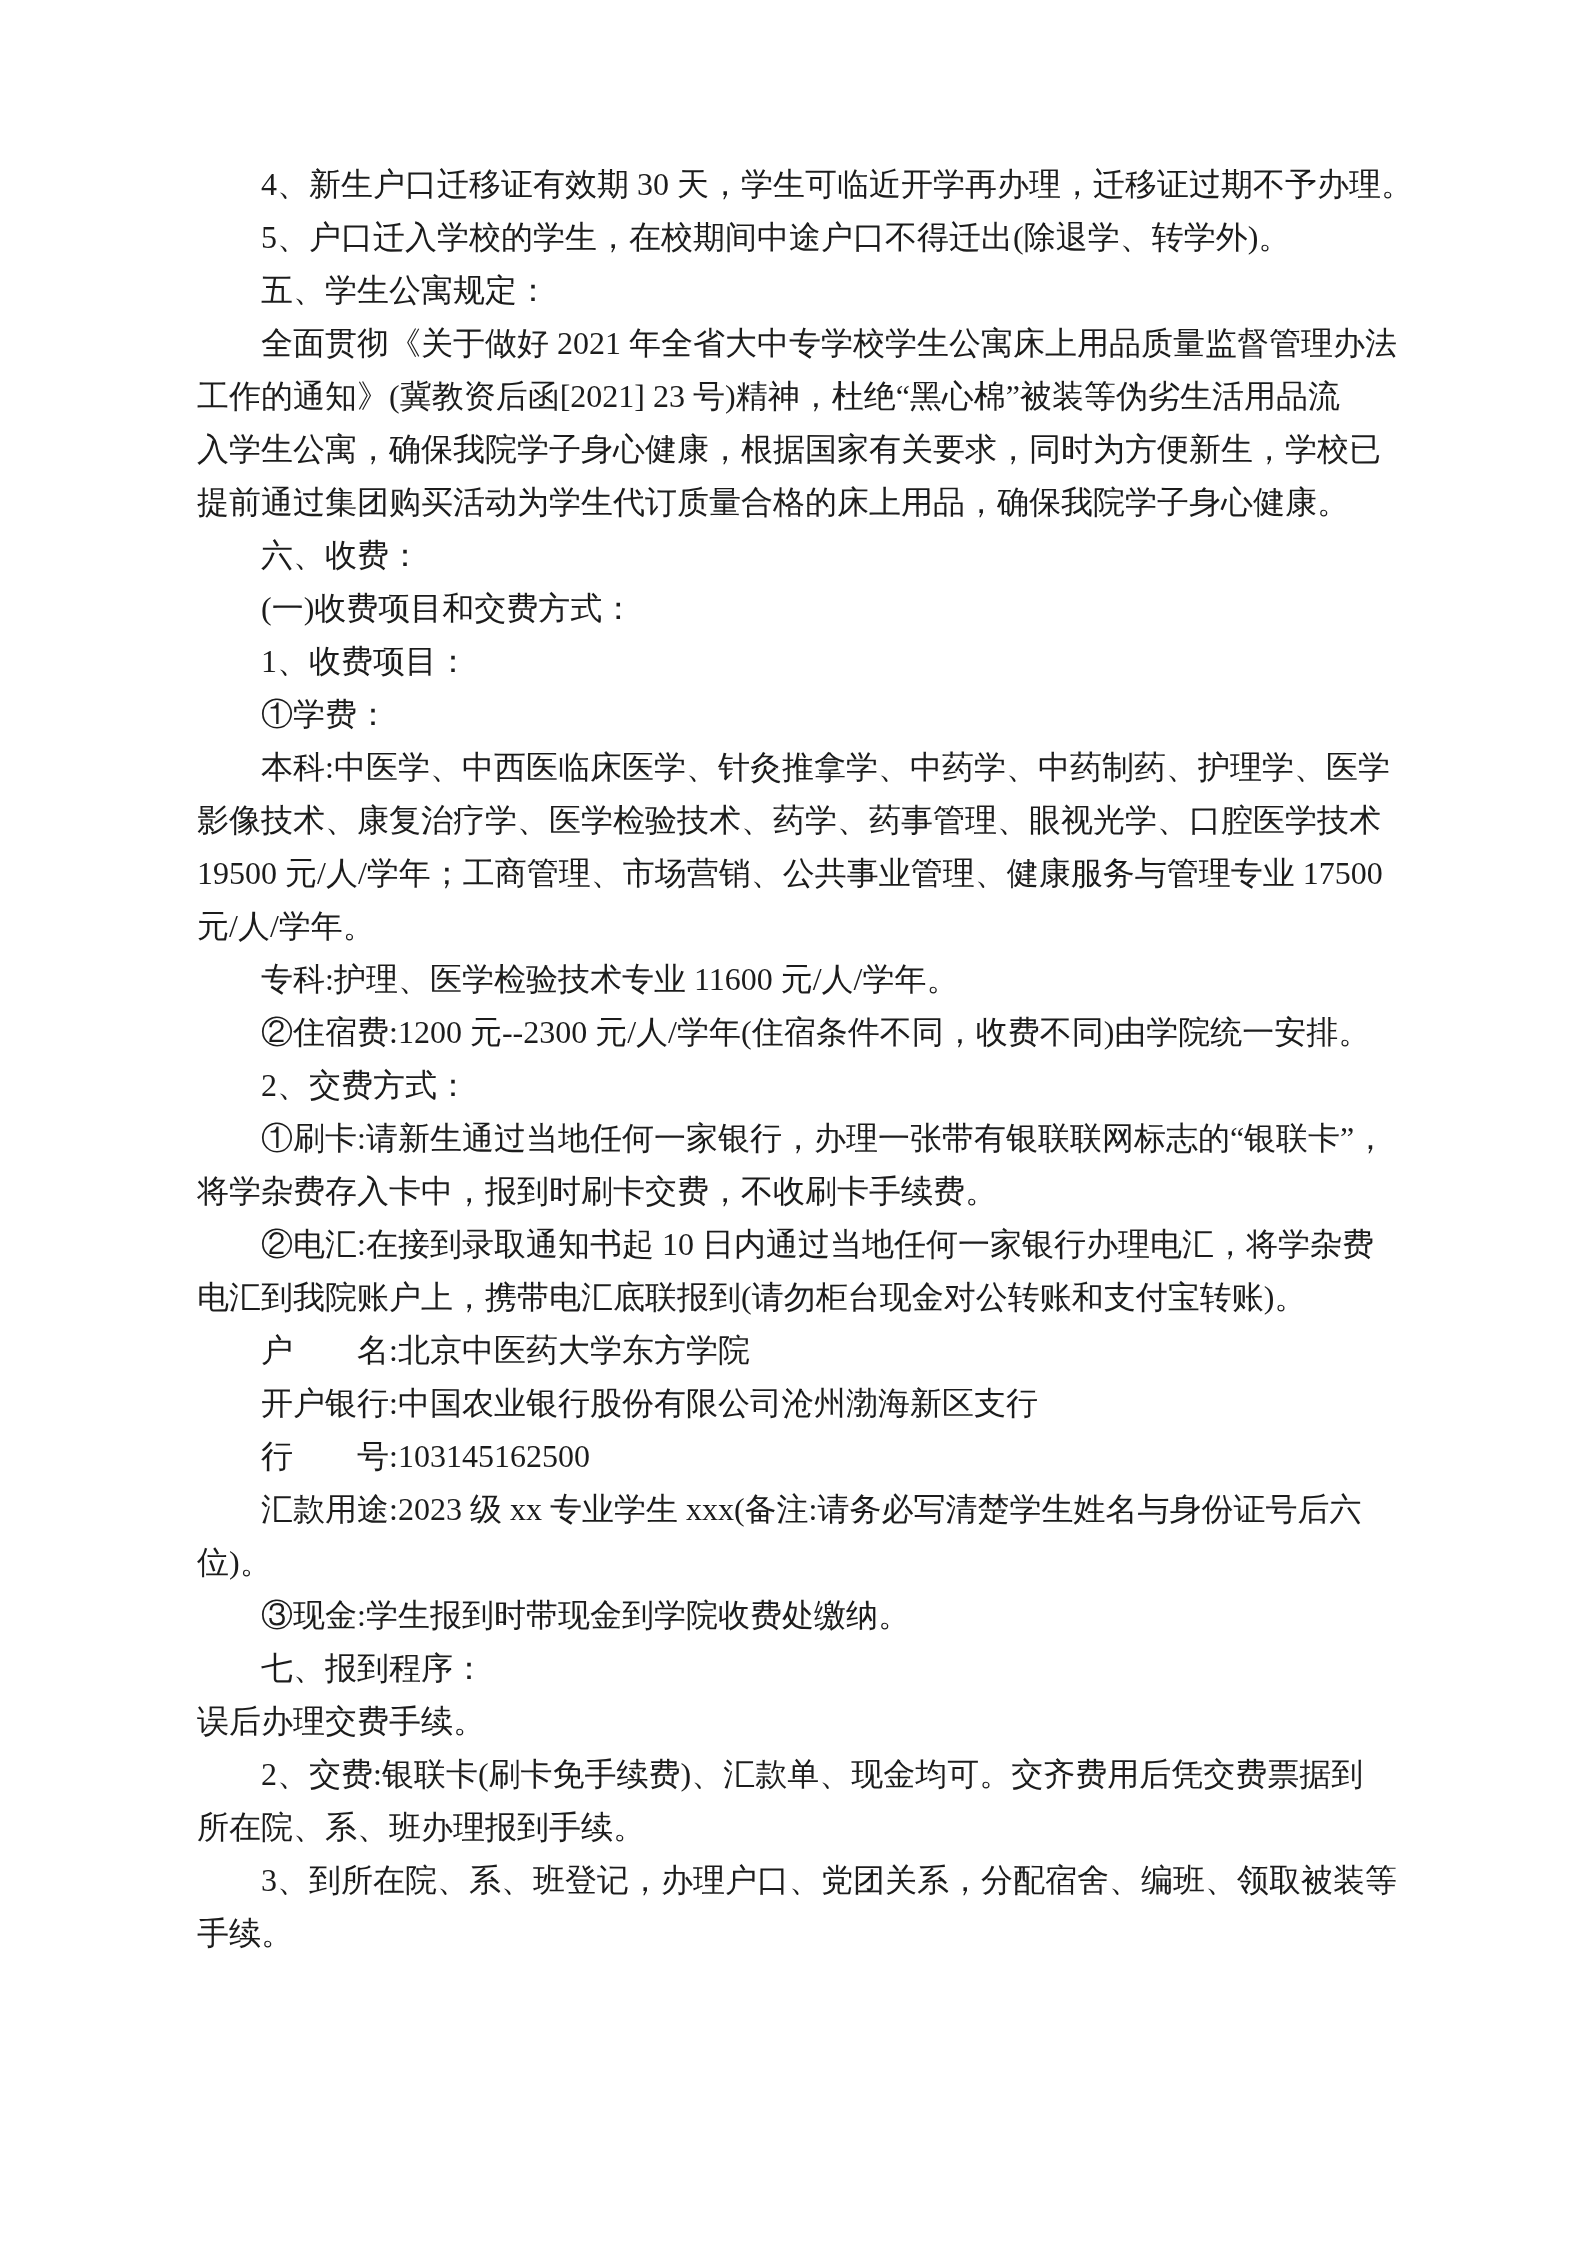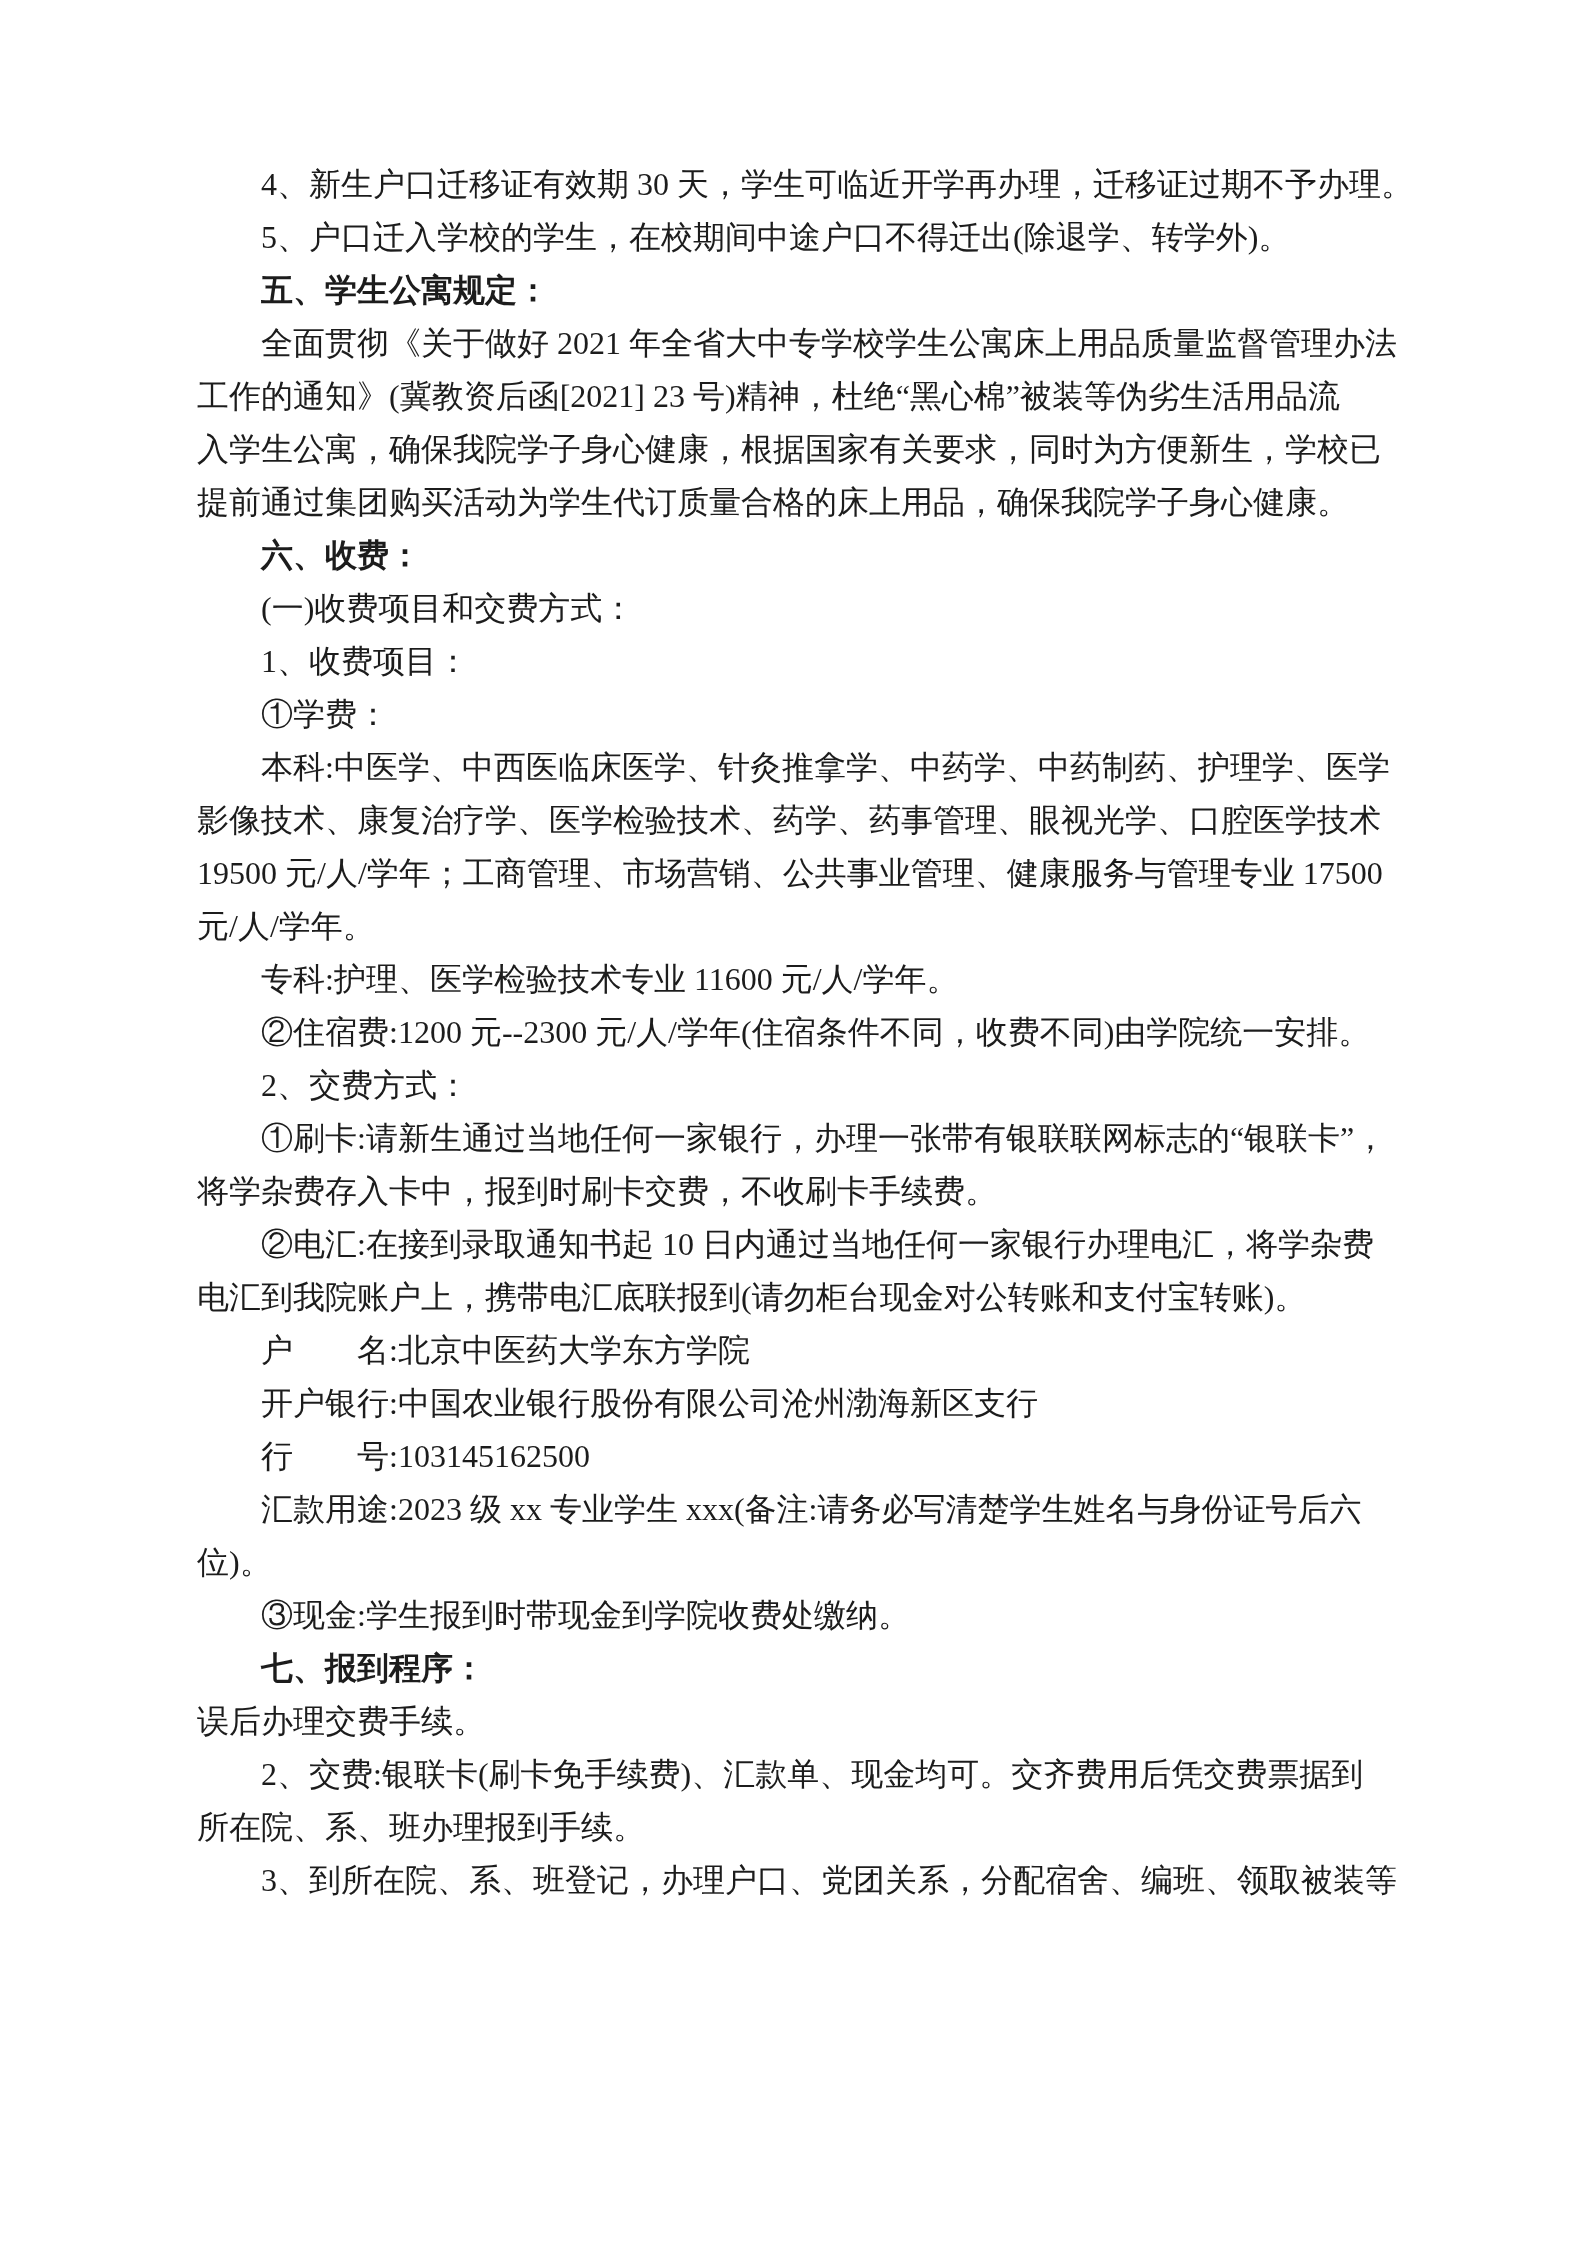--- a/index.html
+++ b/index.html
@@ -25,21 +25,21 @@
     line-height: 53px;
     height: 53px;
     color: #1c1c1c;
     white-space: pre;
     text-align: left;
   }
   .line.indent {
     padding-left: 64px;
   }
   .line.bold {
-    font-weight: bold;
+    font-weight: normal;
   }
 </style>
 </head>
 <body>
 
 <div class="page">
   <div class="text-block">
       <div class="line indent">4、新生户口迁移证有效期 30 天，学生可临近开学再办理，迁移证过期不予办理。</div>
       <div class="line indent">5、户口迁入学校的学生，在校期间中途户口不得迁出(除退学、转学外)。</div>
       <div class="line indent bold">五、学生公寓规定：</div>
@@ -66,14 +66,15 @@
       <div class="line indent">开户银行:中国农业银行股份有限公司沧州渤海新区支行</div>
       <div class="line indent">行　　号:103145162500</div>
       <div class="line indent">汇款用途:2023 级 xx 专业学生 xxx(备注:请务必写清楚学生姓名与身份证号后六</div>
       <div class="line">位)。</div>
       <div class="line indent">③现金:学生报到时带现金到学院收费处缴纳。</div>
       <div class="line indent bold">七、报到程序：</div>
       <div class="line">误后办理交费手续。</div>
       <div class="line indent">2、交费:银联卡(刷卡免手续费)、汇款单、现金均可。交齐费用后凭交费票据到</div>
       <div class="line">所在院、系、班办理报到手续。</div>
       <div class="line indent">3、到所在院、系、班登记，办理户口、党团关系，分配宿舍、编班、领取被装等</div>
+      <div class="line">手续。</div>
     </div>
 </div>
 
 </body></html>

